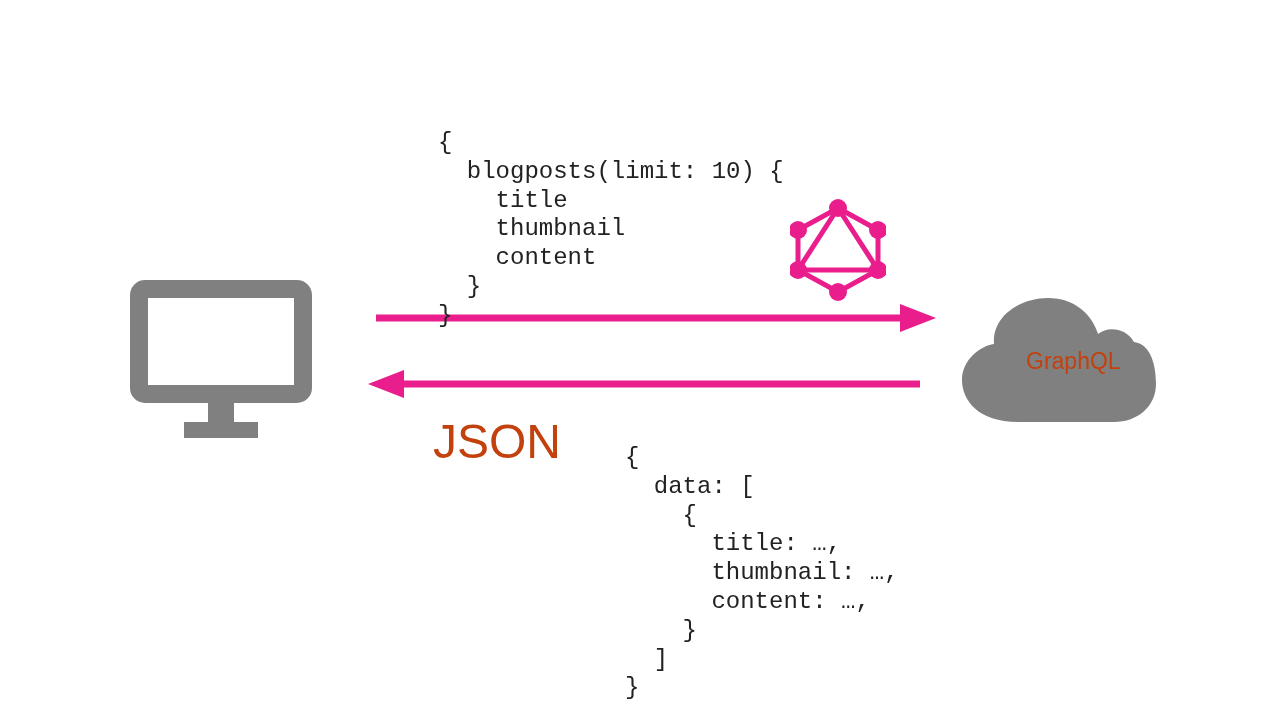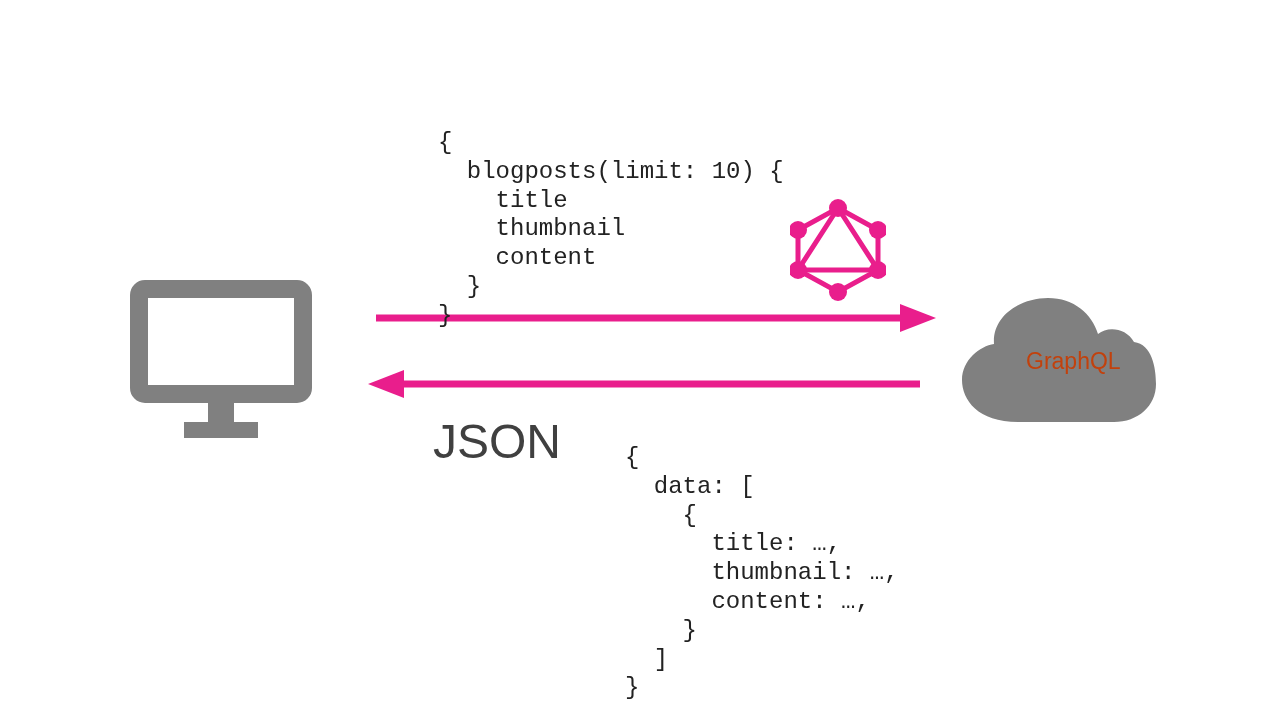--- a/index.html
+++ b/index.html
@@ -25,21 +25,21 @@
     white-space: pre;
   }
   .query-code { left: 438px; top: 105px; }
   .response-code { left: 625px; top: 420px; }
   .json-label {
     position: absolute;
     left: 433px;
     top: 414px;
     font-size: 48px;
     font-weight: 400;
-    color: #404040;
+    color: #c2410c;
   }
   .cloud-label {
     position: absolute;
     left: 1002px;
     top: 348px;
     font-size: 23px;
     font-weight: 400;
     color: #c2410c;
     margin-left: 24px;
   }

